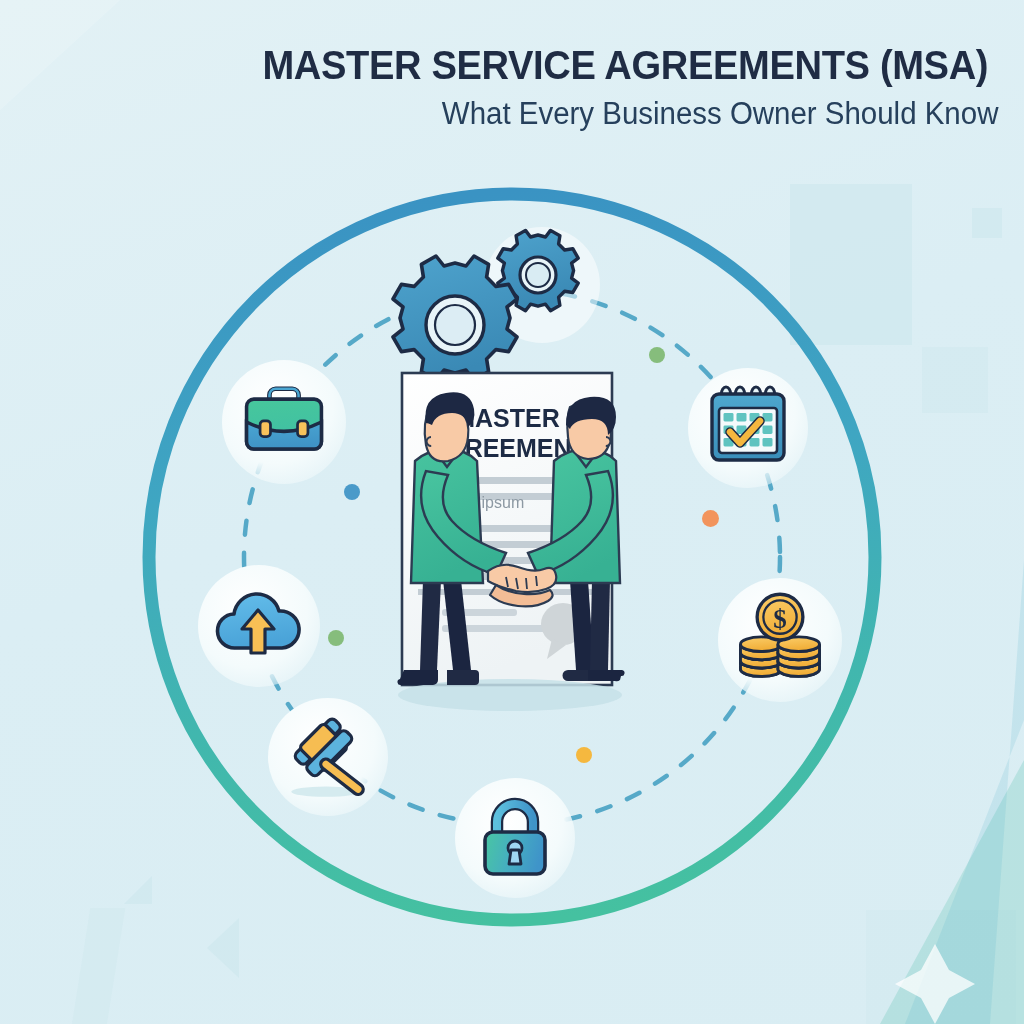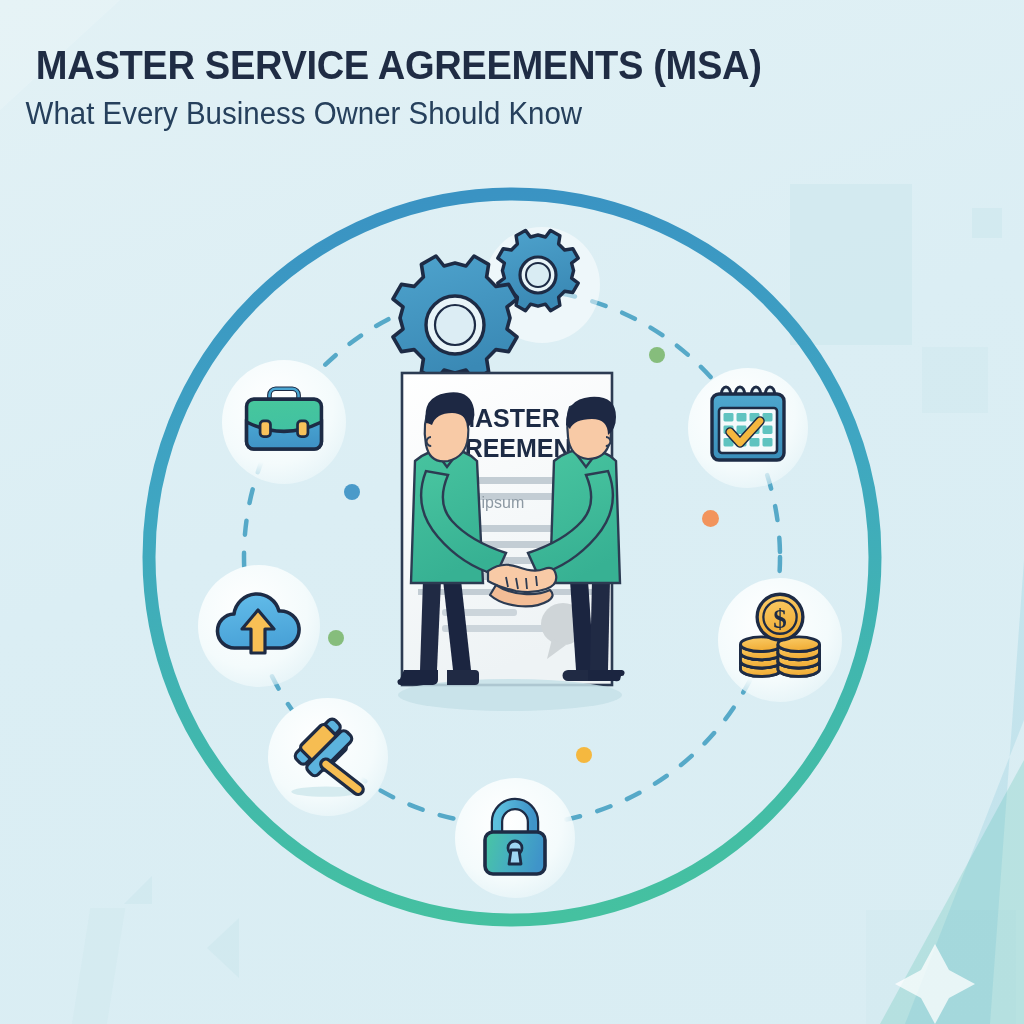--- a/index.html
+++ b/index.html
@@ -37,21 +37,21 @@
     width: 0; height: 0;
     opacity: .5;
   }
 
   
   .heading {
     position: absolute;
     left: 0;
     top: 44px;
     width: 1024px;
-    text-align: left;
+    text-align: right;
     z-index: 40;
   }
   .title {
     font-family: "Liberation Sans", sans-serif;
     font-weight: 700;
     font-size: 41px;
     letter-spacing: -0.4px;
     color: #1f2c44;
     line-height: 1.05;
     margin: 0;

